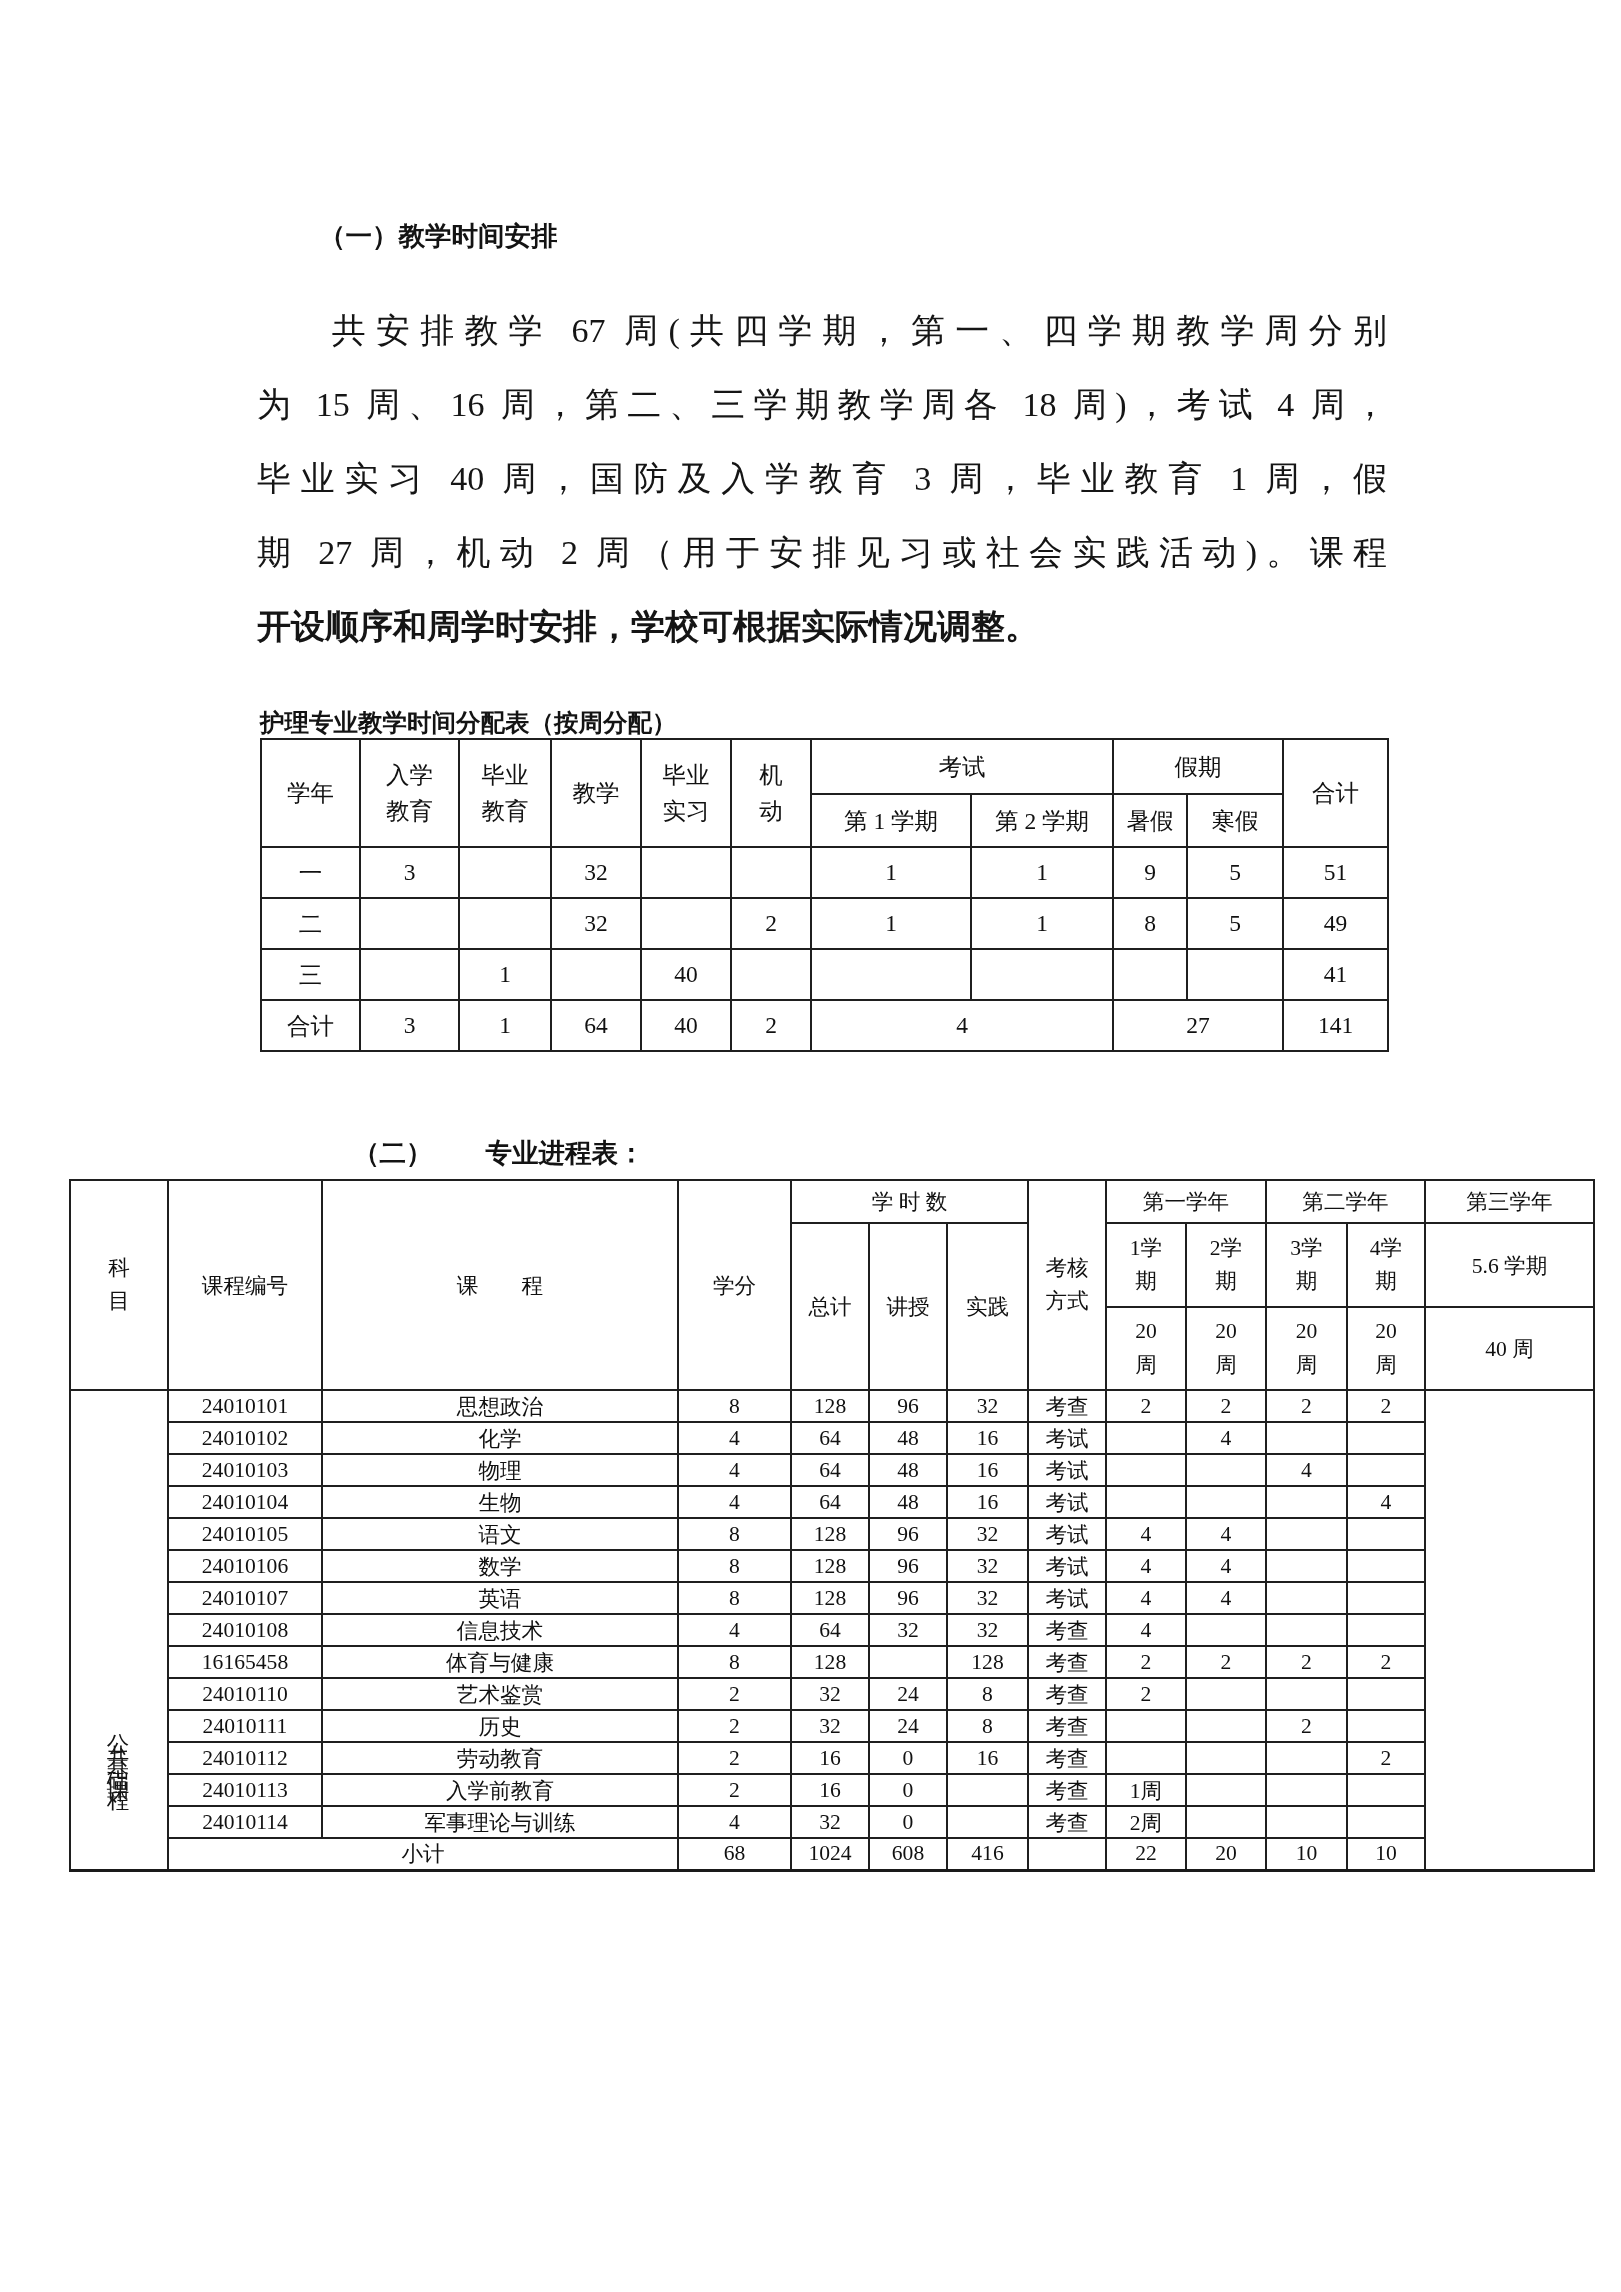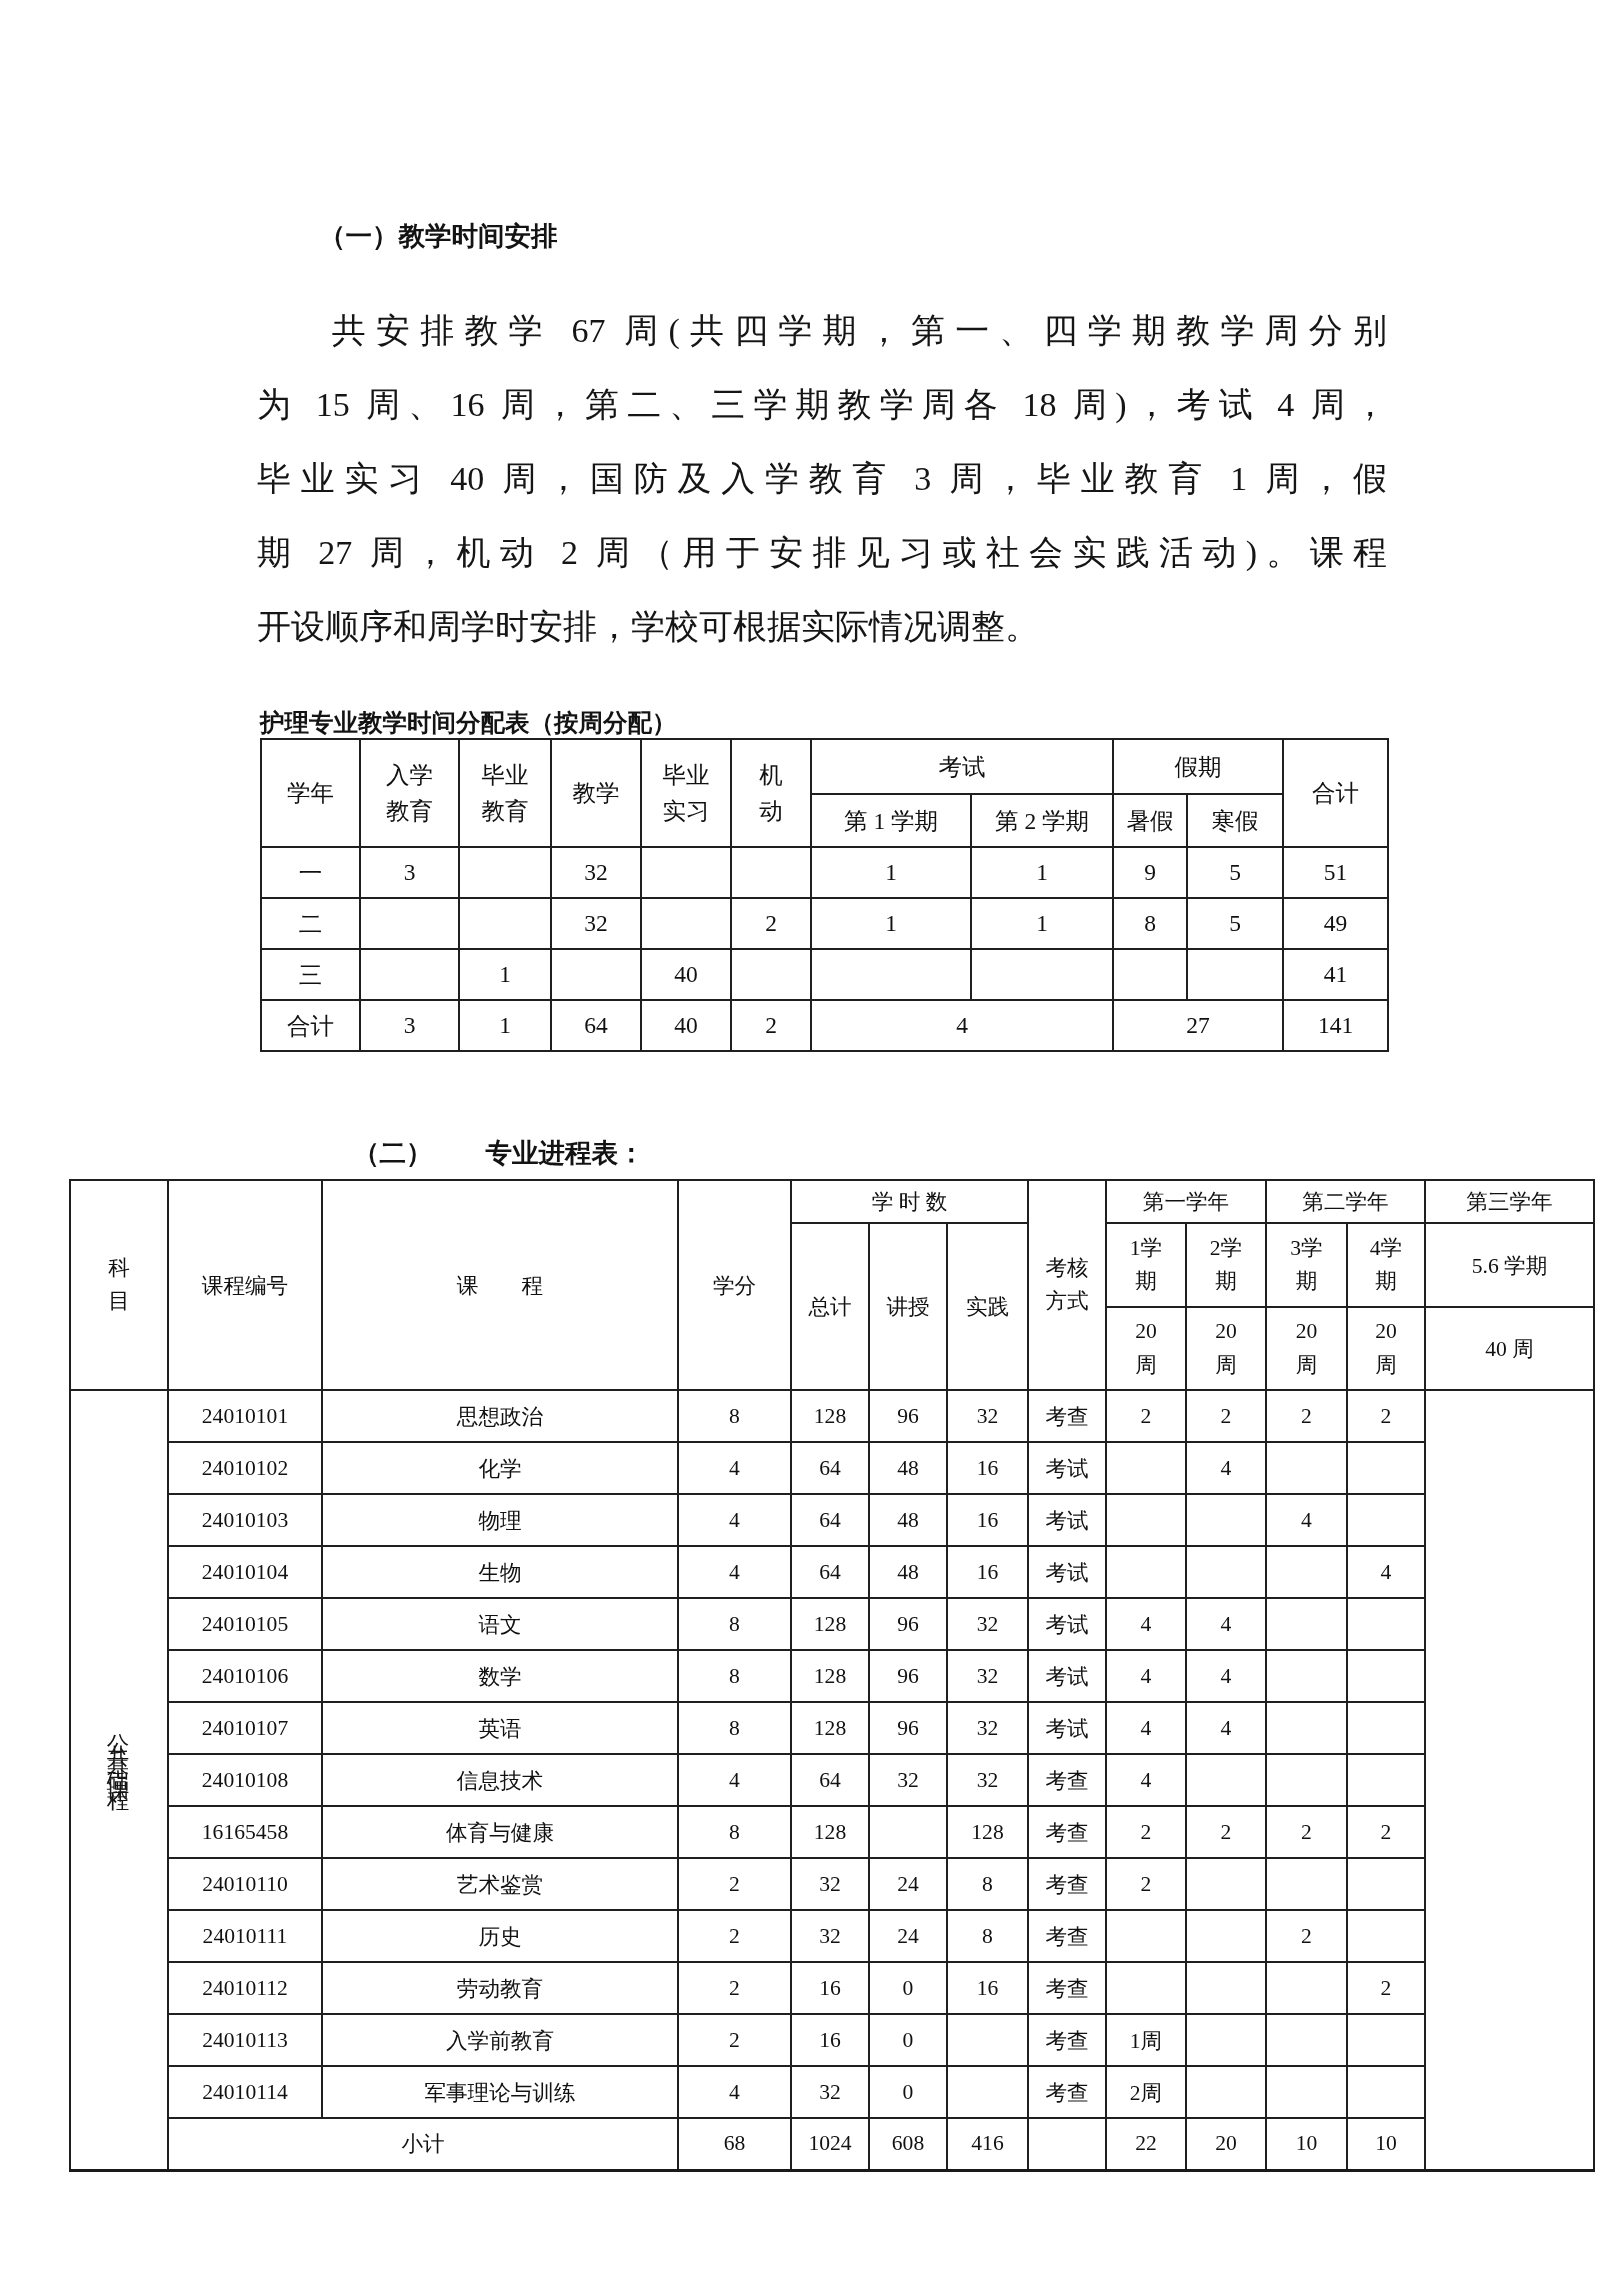--- a/index.html
+++ b/index.html
@@ -11,21 +11,21 @@
   .abs{position:absolute;}
   
   .sec-heading{
     font-family:"Liberation Sans","DejaVu Sans",sans-serif;
     font-weight:bold;font-size:26.5px;color:#131313;white-space:pre;
   }
   
   .para{left:257px;top:294px;width:1130px;font-size:34px;color:#151515;}
   .pline{line-height:74px;text-align:justify;text-align-last:justify;white-space:normal;}
   .pline.first{text-indent:2.2em;}
-  .pline.last{text-align-last:left;}
+  .pline.last{text-align-last:left;font-weight:bold;}
   
   .t1-title{
     left:260px;top:706px;width:1127px;text-align:left;
     font-family:"Liberation Sans","DejaVu Sans",sans-serif;
     font-weight:bold;font-size:24.5px;color:#131313;
   }
   table{border-collapse:collapse;table-layout:fixed;}
   td{
     border:2px solid #1f1f1f;text-align:center;vertical-align:middle;
     padding:0 2px;overflow:hidden;
@@ -33,21 +33,21 @@
   .t1{left:260px;top:738px;width:1127px;font-size:23.5px;}
   .t1 tr.hr1{height:55px;}
   .t1 tr.hr2{height:53px;}
   .t1 tr.drow,.t1 tr.trow{height:51px;}
   
   .t2wrap{left:69px;top:1179px;width:1526px;}
   .t2{width:1526px;font-size:21.6px;}
   .t2 tr.h1{height:43px;}
   .t2 tr.h2{height:84px;}
   .t2 tr.h3{height:83px;}
-  .t2 tr.crow,.t2 tr.srow{height:52px;}
+  .t2 tr.crow,.t2 tr.srow{height:32px;}
   .pre{white-space:pre-line;line-height:1.55;}
   .subj-col,.last-col{border-top:none;border-bottom:none;}
   .srow td{border-bottom:3.9px solid #1a1a1a;}
   .subject-label{
     position:absolute;left:0;top:211px;width:98px;height:720px;
     display:flex;align-items:center;justify-content:center;
     writing-mode:vertical-rl;text-orientation:upright;
     font-size:22.5px;letter-spacing:11.8px;color:#151515;pointer-events:none;
   }
 </style>

